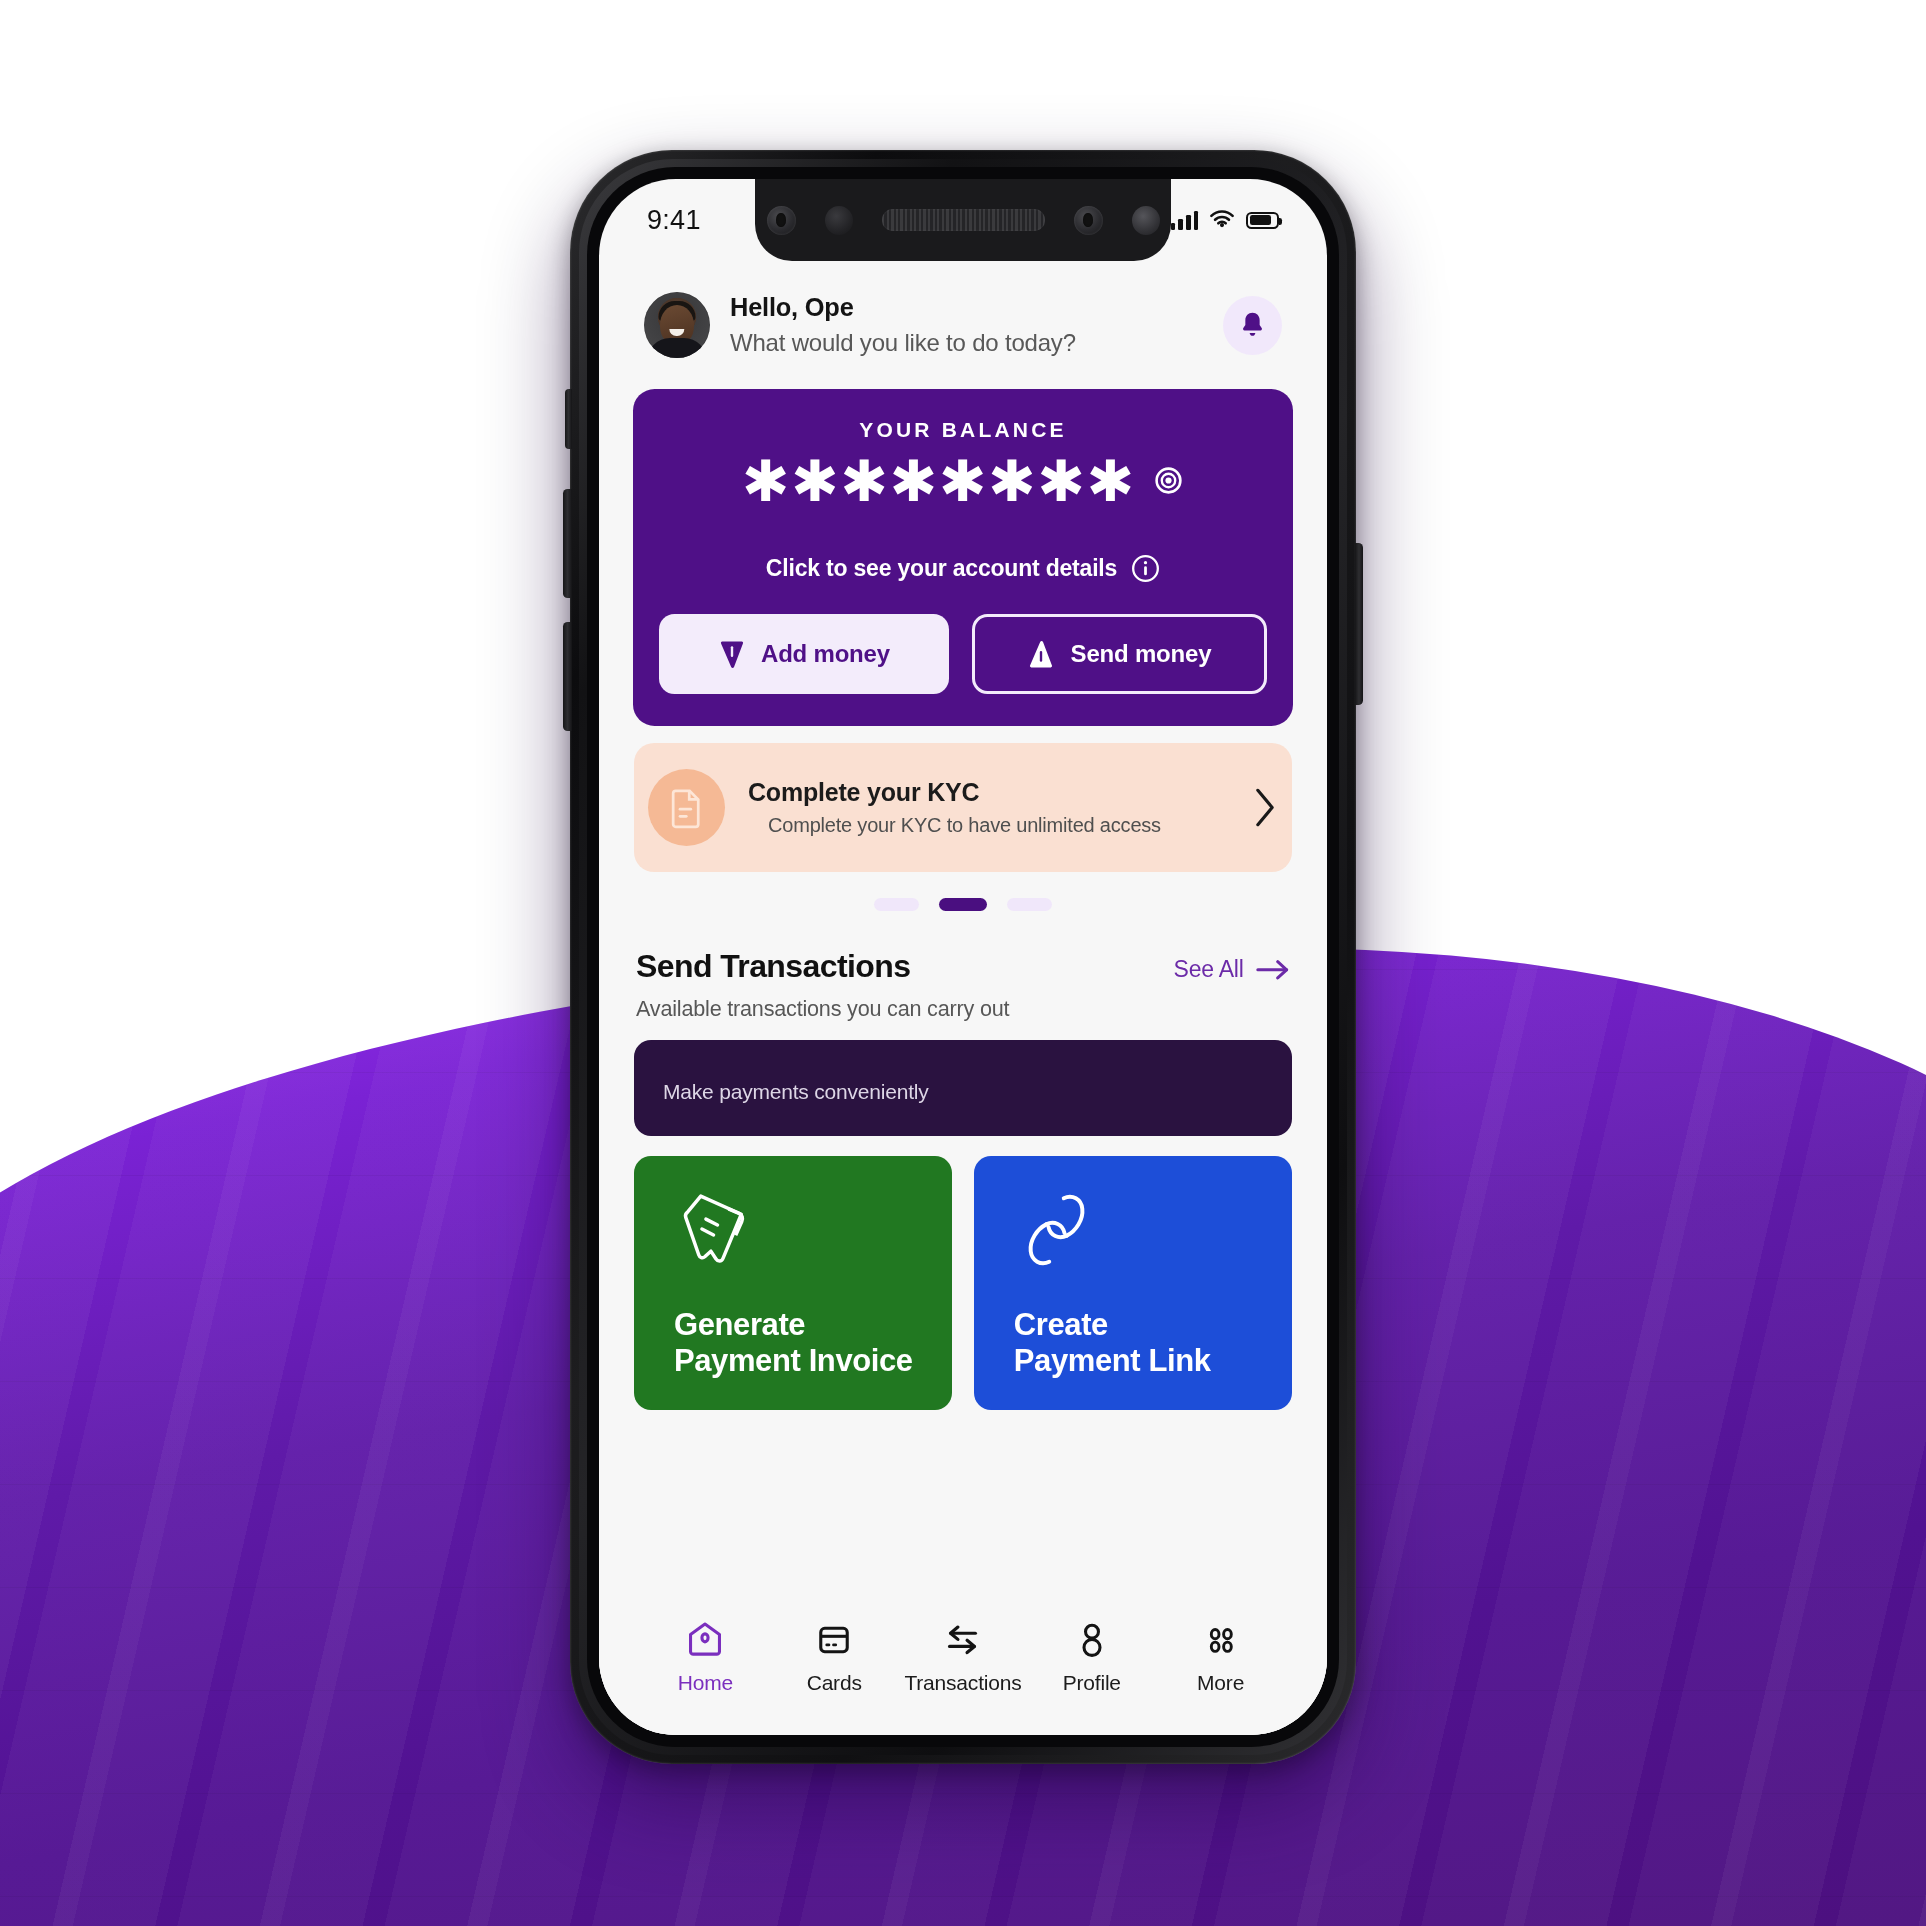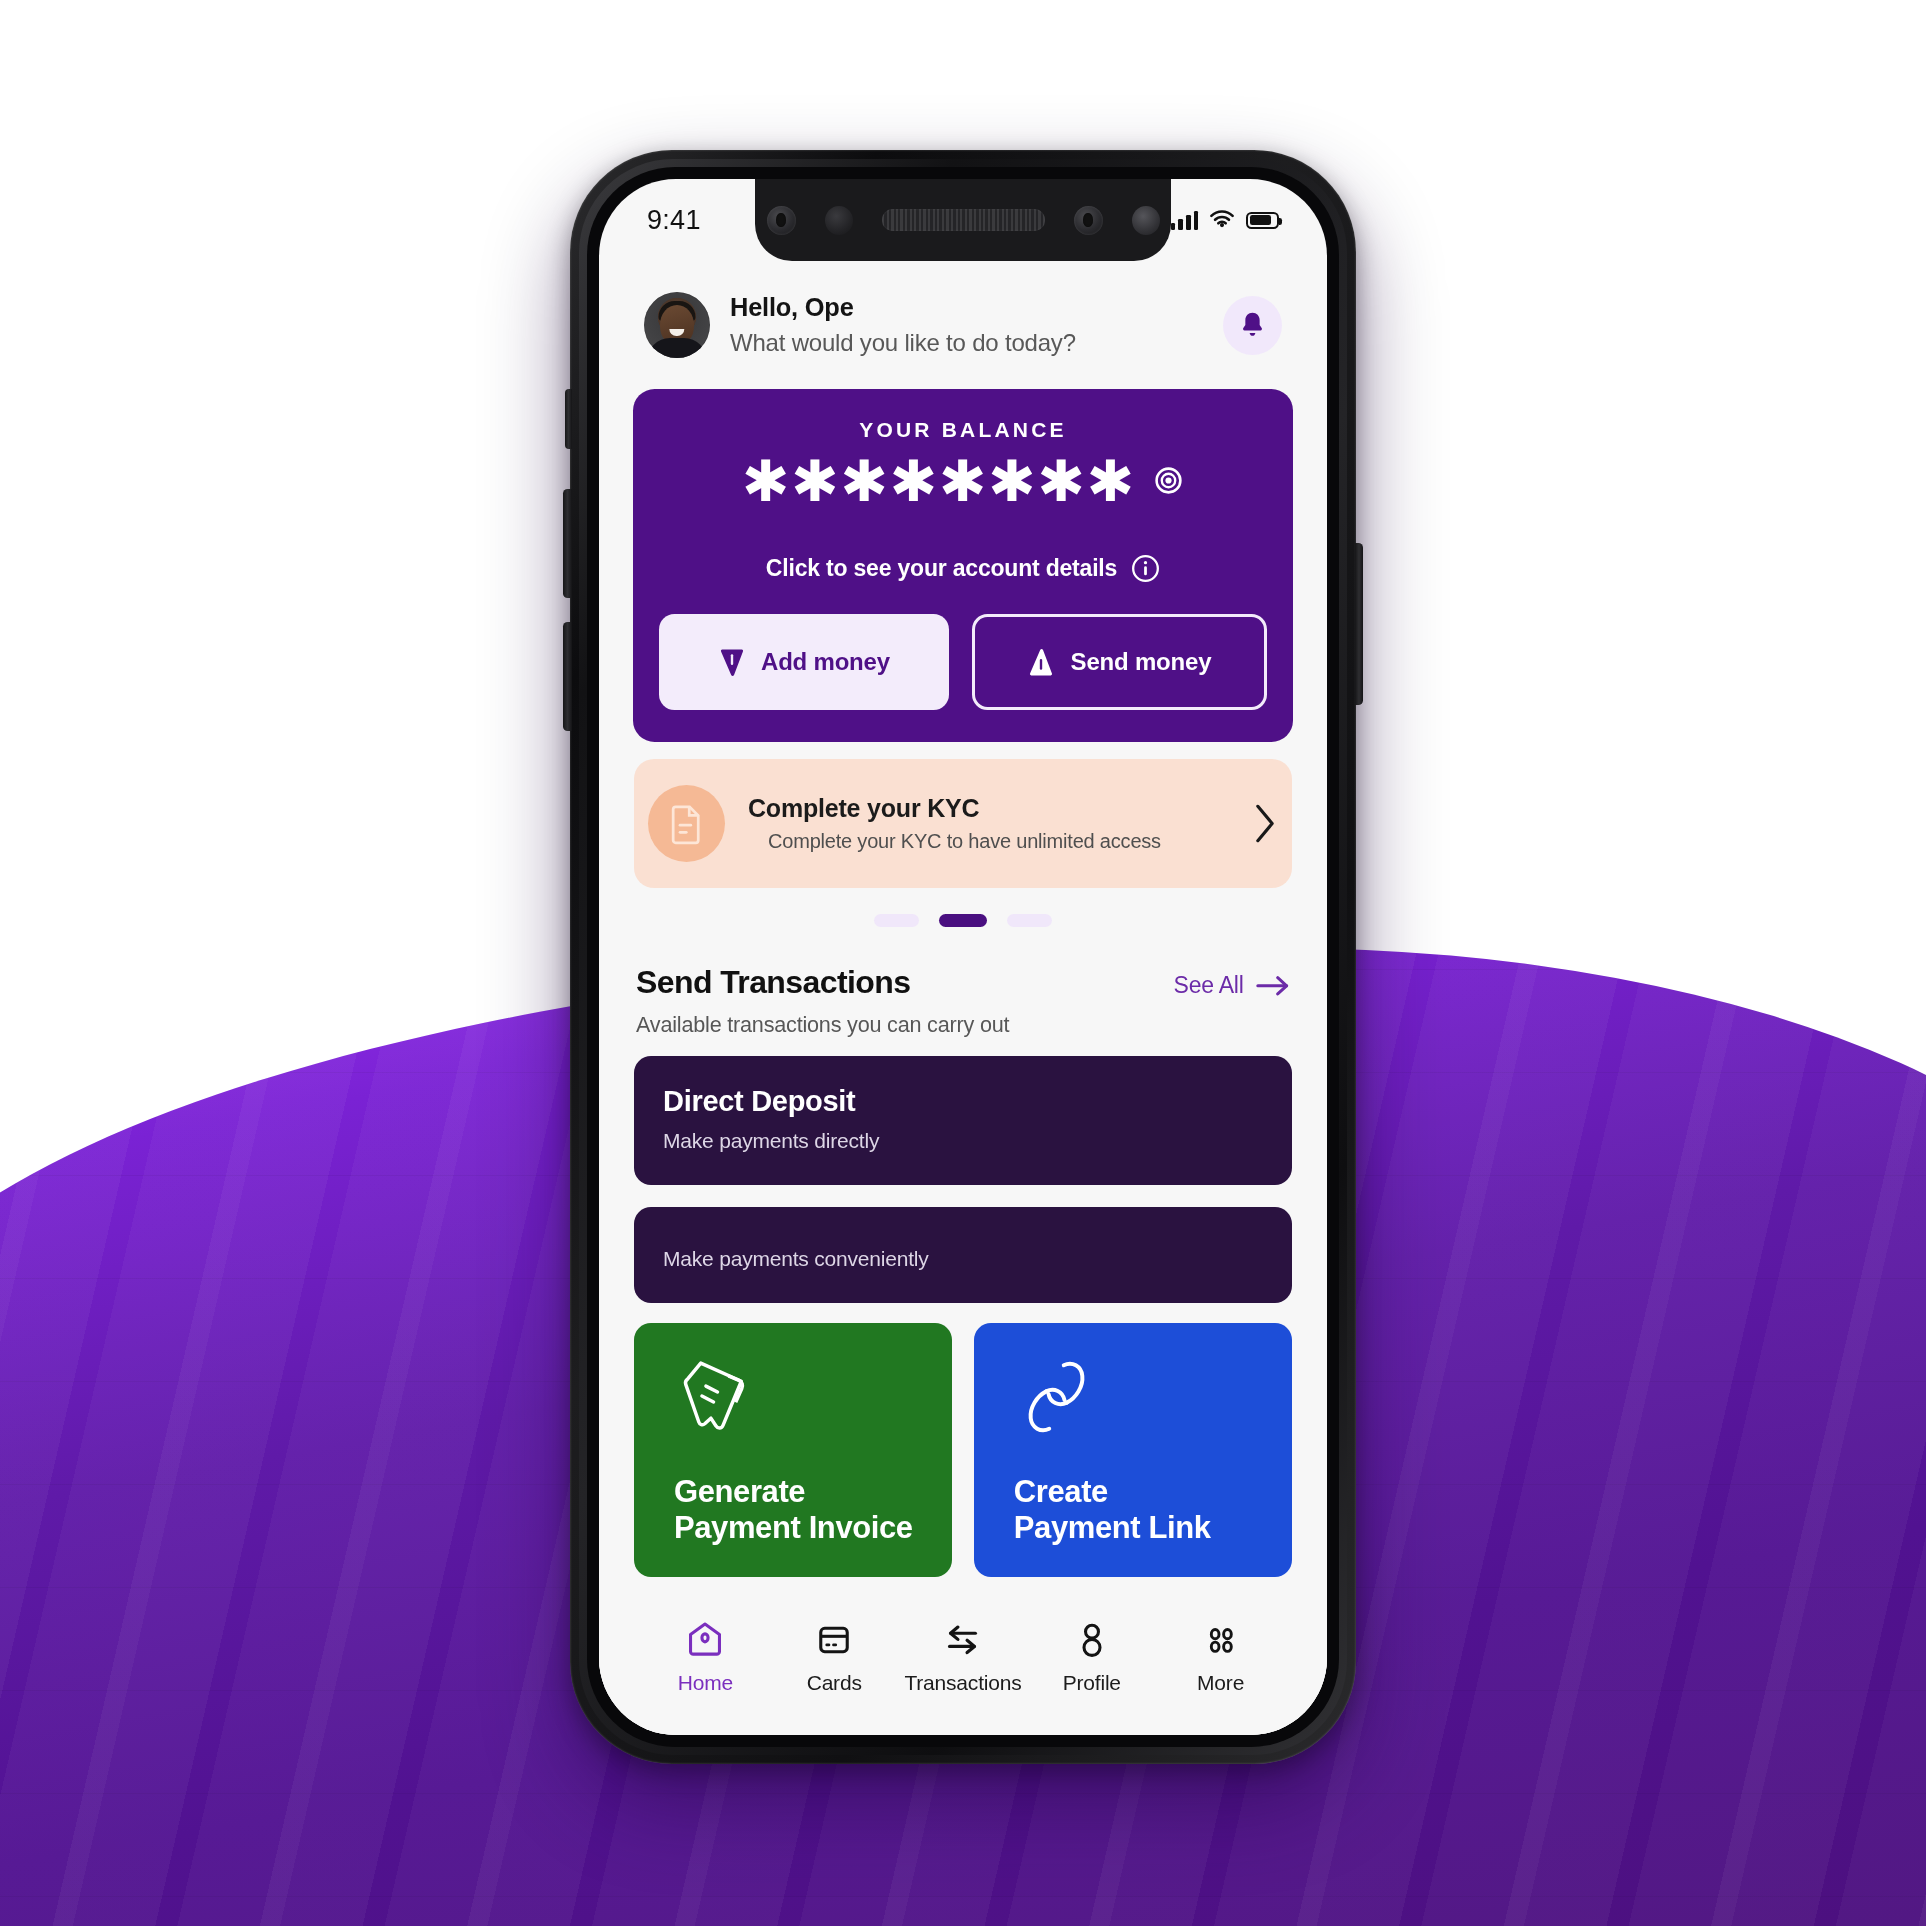--- a/index.html
+++ b/index.html
@@ -210,21 +210,21 @@
     font-family:"DejaVu Sans", sans-serif;
   }
   #account-details-row{
     display:flex;align-items:center;justify-content:center;gap:14px;margin-top:51px;
   }
   #account-details-text{color:#fff;font-size:23px;font-weight:700;letter-spacing:-0.2px;}
   #balance-actions{
     display:flex;gap:23px;margin-top:31px;
   }
   .bal-btn{
-    flex:1 1 0; height:96px; border-radius:15.4px;
+    flex:1 1 0; height:80px; border-radius:15.4px;
     display:flex;align-items:center;justify-content:center;gap:15.4px;
     font-size:24px;font-weight:700;letter-spacing:-0.2px;
   }
   #add-money-button{background:#f3ecfb;color:#4F1087;}
   #send-money-button{background:transparent;color:#ffffff;border:3.9px solid #f3ecfb;}
 
   
   #kyc-banner{
     margin:17px 35px 0 35px;
     background:#fae0d2;
@@ -431,24 +431,20 @@
           <svg width="34" height="21.6" viewBox="0 0 26 16">
             <path d="M1.4 8h22" stroke="#6C2BA8" stroke-width="2.3" stroke-linecap="round"></path>
             <path d="M16.6 1.8L23.4 8l-6.8 6.2" fill="none" stroke="#6C2BA8" stroke-width="2.3" stroke-linecap="round" stroke-linejoin="round"></path>
           </svg>
         </div>
       </div>
       <div id="quick-sub">Available transactions you can carry out</div>
 
       <div id="list-cards">
         <div class="dark-card">
-          <div class="dark-card-title">Direct Deposit</div>
-          <div class="dark-card-sub">Make payments directly</div>
-        </div>
-        <div class="dark-card">
           <div class="dark-card-sub">Make payments conveniently</div>
         </div>
       </div>
 
       <div id="tile-row">
         <div class="tile" id="generate-invoice-tile">
           <svg width="85" height="86" viewBox="0 0 50 52">
             <path d="M15.5 5.5 L40 16.5 L29 43 C28 45.4 25.8 45.2 24.6 43.4 L21.6 38.8 L17.9 42.2 C16.6 43.3 14.8 42.7 14.3 41.1 L6.4 18.4 C6 17.1 6.5 15.8 7.6 15.1 Z" fill="none" stroke="#ffffff" stroke-width="2.1" stroke-linejoin="round" stroke-linecap="round"></path>
             <path d="M32.2 13.2 L38.6 16 C40.6 16.9 41.2 19 40.3 20.9 L36.6 29.2" fill="none" stroke="#ffffff" stroke-width="2.1" stroke-linejoin="round"></path>
             <path d="M18.6 19.4 L25.6 23" stroke="#ffffff" stroke-width="2.1" stroke-linecap="round"></path>

